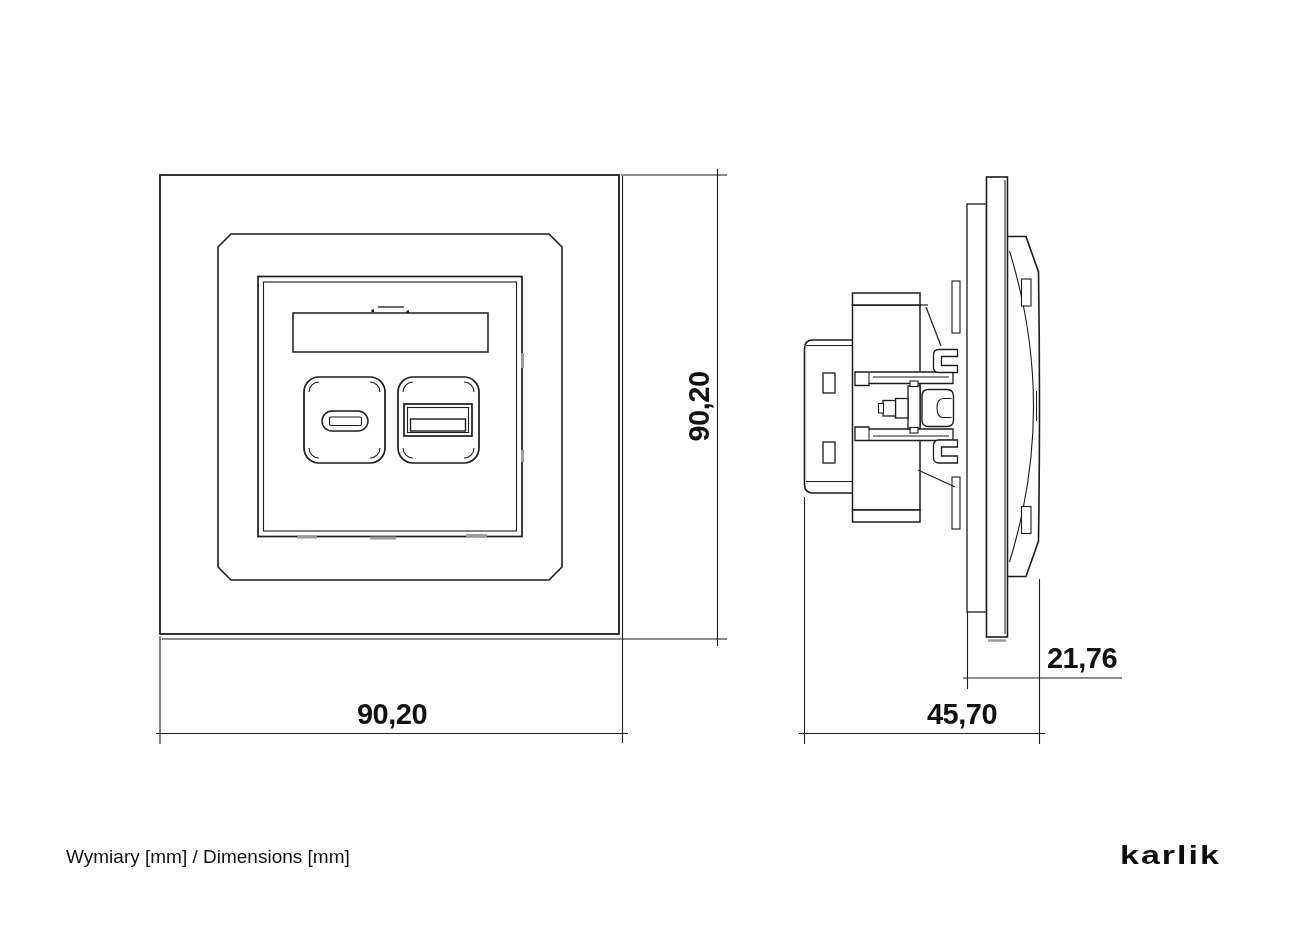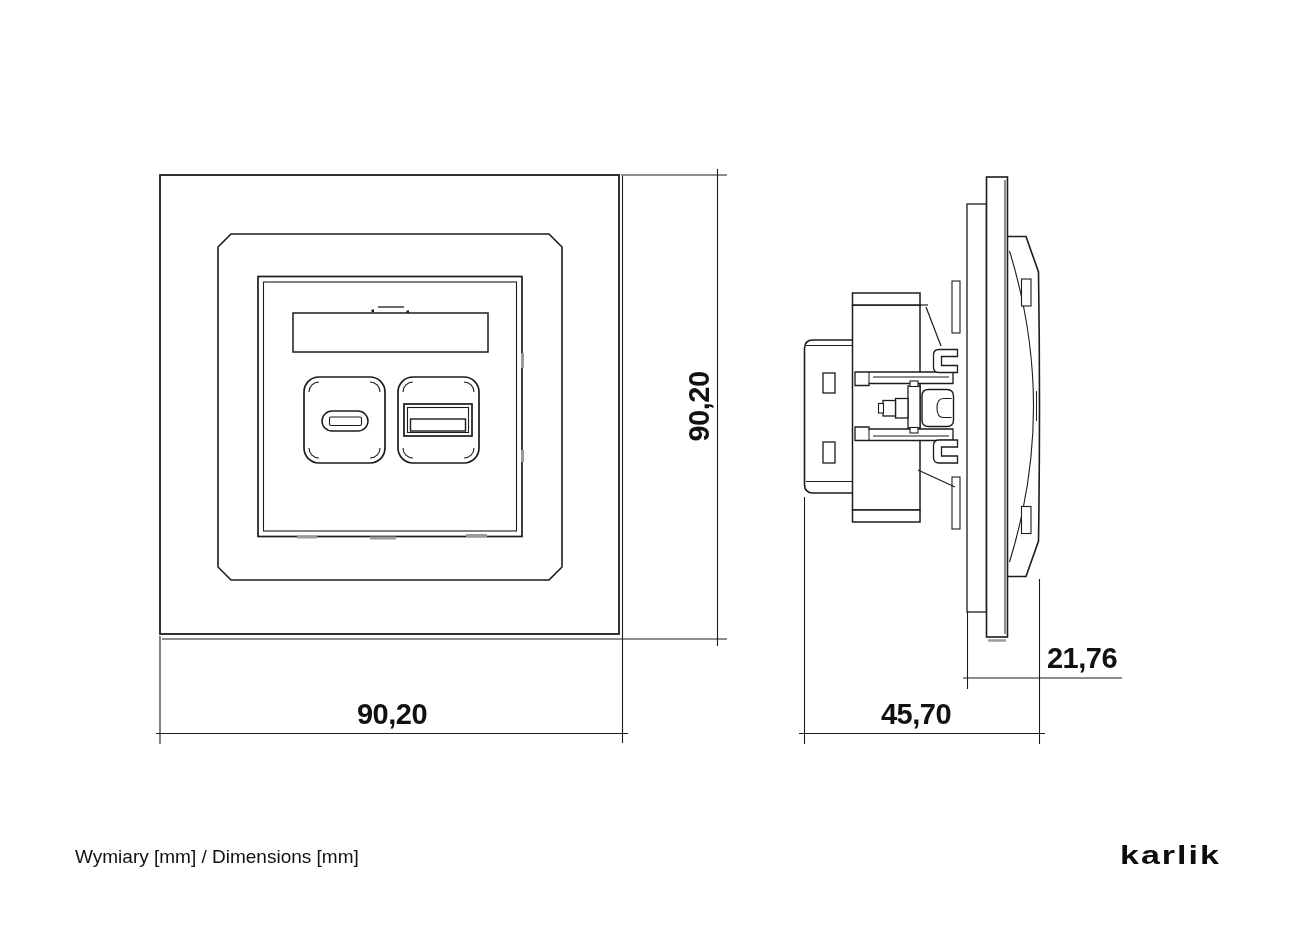--- a/index.html
+++ b/index.html
@@ -26,21 +26,21 @@
     color: #111111;
     text-align: center;
     white-space: nowrap;
   }
   .dim-label.rotated {
     transform: rotate(-90deg);
     transform-origin: center center;
   }
   #caption {
     position: absolute;
-    left: 75px;
+    left: 66px;
     top: 846px;
     font-size: 19px;
     font-weight: normal;
     color: #111111;
     white-space: nowrap;
   }
   #brand-logo {
     position: absolute;
     left: 1120px;
     top: 843px;
@@ -190,21 +190,21 @@
         <line x1="804.5" y1="497" x2="804.5" y2="744"></line>
         <line x1="799" y1="733.5" x2="1045" y2="733.5"></line>
       </g>
     </g>
   </svg>
 
   <div class="dim-label" style="left:342px; top:700px; width:100px;">90,20</div>
 
   <div class="dim-label rotated" style="left:649px; top:392px; width:100px; height:29px;">90,20</div>
 
-  <div class="dim-label" style="left:866px; top:700px; width:100px;">45,70</div>
+  <div class="dim-label" style="left:912px; top:700px; width:100px;">45,70</div>
 
   <div class="dim-label" style="left:1032px; top:644px; width:100px;">21,76</div>
 
   <div id="caption">Wymiary [mm] / Dimensions [mm]</div>
 
   <div id="brand-logo">karlik</div>
 
 </div>
 
 </body></html>

